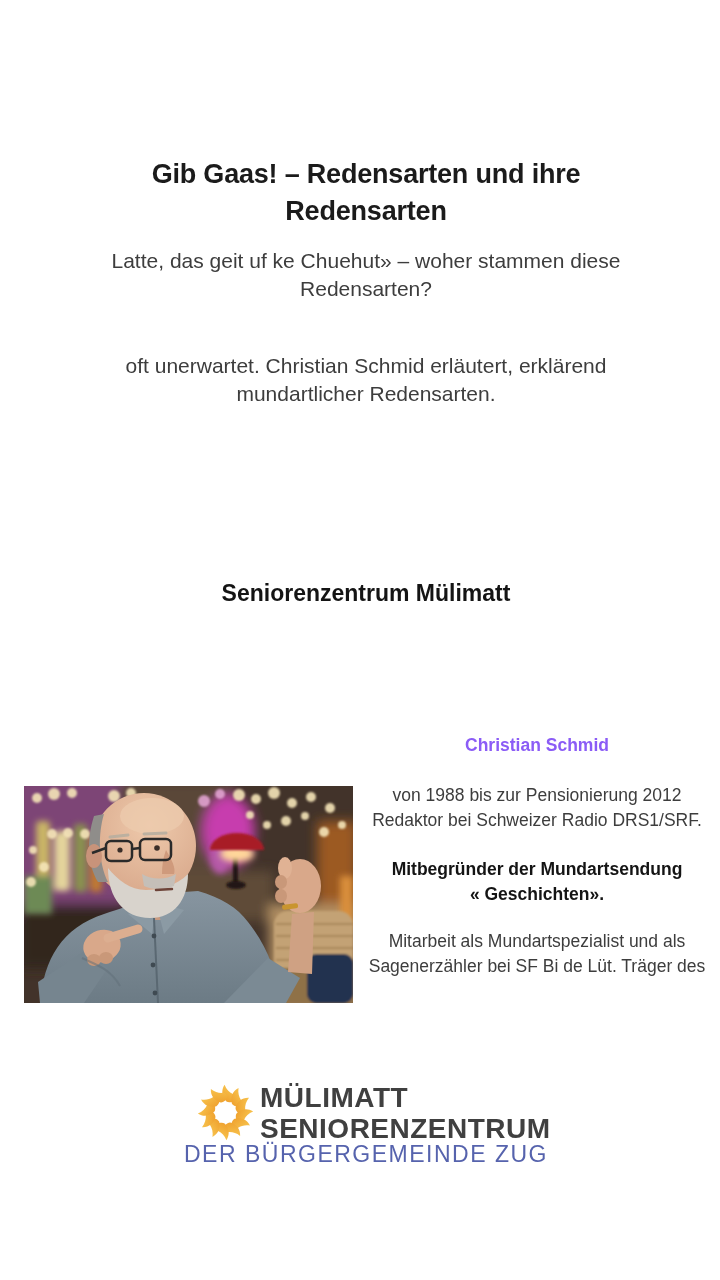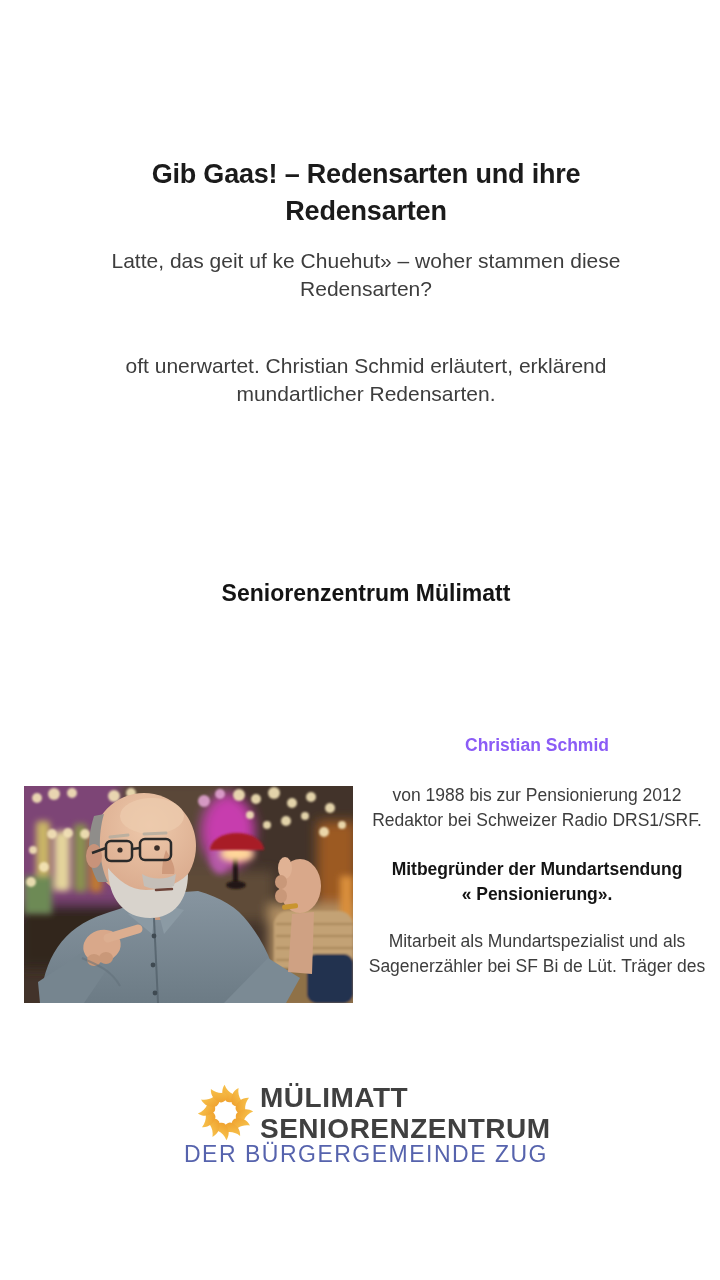--- a/index.html
+++ b/index.html
@@ -193,21 +193,21 @@
       </g>
     </svg>
   </div>
 
   <div class="abs bio bio-1">
     <div class="line">von 1988 bis zur Pensionierung 2012</div>
     <div class="line">Redaktor bei Schweizer Radio DRS1/SRF.</div>
   </div>
   <div class="abs bio bio-2">
     <div class="line">Mitbegründer der Mundartsendung</div>
-    <div class="line">« Pensionierung».</div>
+    <div class="line">« Geschichten».</div>
   </div>
   <div class="abs bio bio-3">
     <div class="line">Mitarbeit als Mundartspezialist und als</div>
     <div class="line">Sagenerzähler bei SF Bi de Lüt. Träger des</div>
   </div>
 
   <div class="abs logo-sun">
     <svg viewBox="-32 -32 64 64">
       <defs>
         <linearGradient id="sung" x1="0" y1="1" x2="0.4" y2="0">

